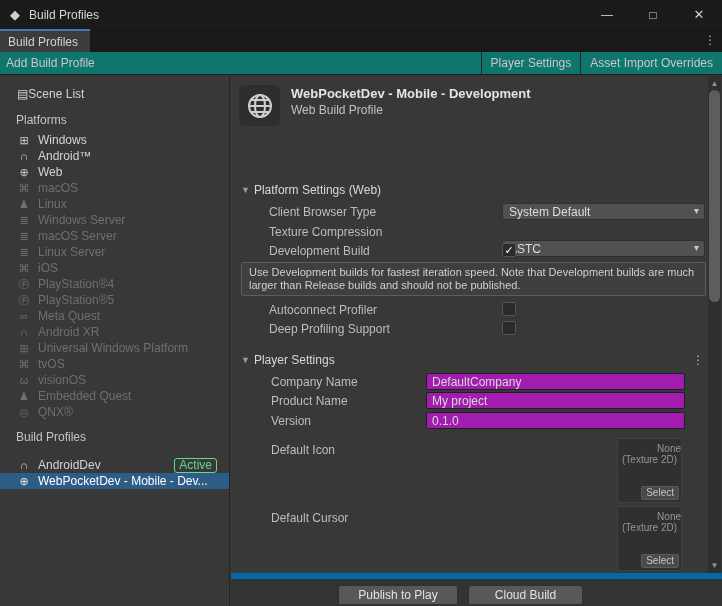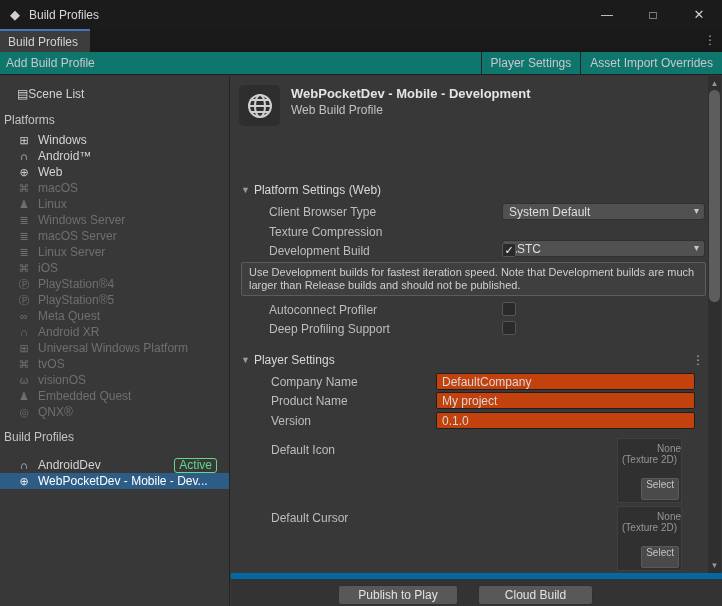--- a/index.html
+++ b/index.html
@@ -22,21 +22,21 @@
   .tab { position:absolute; top:0; left:0; width:90px; height:23px; background:#3c3c3c; border-top:2px solid #4477b8; display:flex; align-items:center; padding-left:8px; color:#d2d2d2; }
   .tab-kebab { position:absolute; right:4px; top:3px; width:16px; height:16px; color:#b8b8b8; display:flex; align-items:center; justify-content:center; font-size:12px; }
   
   .toolbar { position:absolute; top:52px; left:0; right:0; height:23px; background:#0f766e; border-bottom:1px solid #1f1f1f; }
   .tb-left { position:absolute; left:6px; top:0; height:22px; display:flex; align-items:center; color:#c8c8c8; }
   .tb-right { position:absolute; right:0; top:0; height:22px; display:flex; align-items:stretch; }
   .tb-btn { display:flex; align-items:center; padding:0 9px; color:#c8c8c8; border-left:1px solid #242424; }
   
   .sidebar { position:absolute; top:76px; left:0; width:230px; bottom:0; background:#383838; border-right:1px solid #242424; padding-top:9px; }
   .srow { height:18px; display:flex; align-items:center; padding-left:17px; }
-  .sec-hdr { height:15px; display:flex; align-items:center; padding-left:4px; color:#c4c4c4; margin-top:9px; margin-bottom:5px; }
+  .sec-hdr { height:15px; display:flex; align-items:center; padding-left:16px; color:#c4c4c4; margin-top:9px; margin-bottom:5px; }
   .prow { height:16px; display:flex; align-items:center; padding-left:17px; color:#d4d4d4; }
   .prow .picon { width:14px; display:inline-flex; justify-content:center; margin-right:7px; font-size:11px; color:#cccccc; }
   .prow.dim, .prow.dim .picon { color:#6f6f6f; }
   .prow.selected { background:#2d5c87; color:#ffffff; }
   .prow.selected .picon { color:#e8e8e8; }
   .badge { margin-left:auto; margin-right:12px; border:1px solid #61d98b; color:#61d98b; border-radius:3px; padding:0px 4px 1px 4px; font-size:12px; line-height:12px; }
   .gap8 { height:8px; }
   
   .main { position:absolute; top:76px; left:231px; right:0; bottom:0; background:#383838; }
   .hdr-icon { position:absolute; left:8px; top:9px; width:41px; height:41px; background:#2e2e2e; border-radius:5px; display:flex; align-items:center; justify-content:center; }
@@ -44,25 +44,25 @@
   .hdr-sub { position:absolute; left:60px; top:27px; font-size:12px; color:#c2c2c2; }
   .fold-hdr { position:absolute; left:10px; display:flex; align-items:center; color:#d8d8d8; }
   .fold-tri { font-size:9px; color:#9a9a9a; margin-right:4px; }
   .frow-label { position:absolute; left:38px; color:#bdbdbd; }
   .ctl { position:absolute; left:271px; width:203px; height:17px; }
   .dropdown { background:#515151; border:1px solid #303030; border-radius:3px; display:flex; align-items:center; padding:0 6px; color:#dedede; position:relative; }
   .dropdown .dd-arrow { position:absolute; right:5px; top:1px; color:#c8c8c8; font-size:10px; }
   .checkbox { width:14px; height:14px; background:#2a2a2a; border:1px solid #555555; border-radius:2px; display:flex; align-items:center; justify-content:center; color:#ffffff; font-size:11px; }
   .helpbox { position:absolute; left:10px; width:465px; background:#3f3f3f; border:1px solid #5c5c5c; border-radius:2px; padding:3px 7px; font-size:11px; color:#cfcfcf; line-height:13px; }
   .kebab { position:absolute; left:459px; width:16px; text-align:center; color:#b8b8b8; }
-  .textfield { background:#c2410c; border:1px solid #1f1f1f; border-radius:2px; color:#d8d8d8; padding:0 5px; display:flex; align-items:center; width:259px; left:205px; }
+  .textfield { background:#a21caf; border:1px solid #1f1f1f; border-radius:2px; color:#d8d8d8; padding:0 5px; display:flex; align-items:center; width:259px; left:195px; }
   .texbox { position:absolute; left:386px; width:65px; height:65px; background:#303030; border:1px solid #404040; text-align:center; }
   .texbox .none-l1 { margin-top:4px; font-size:10px; color:#969696;text-align:right; }
   .texbox .none-l2 { font-size:10px; color:#969696; }
-  .select-chip { position:absolute; right:2px; bottom:2px; background:#4a4a4a; border:1px solid #5a5a5a; border-radius:2px; font-size:10px; color:#c4c4c4; padding:0 4px 9px 4px; line-height:11px; }
+  .select-chip { position:absolute; right:2px; bottom:2px; background:#4a4a4a; border:1px solid #5a5a5a; border-radius:2px; font-size:10px; color:#c4c4c4; padding:0 4px 1px 4px; line-height:11px; }
   
   .footer { position:absolute; left:0; right:0; bottom:0; height:33px; background:#333333; border-top:6px solid #0369a1; }
   .fbtn { position:absolute; top:6px; height:20px; background:#585858; border:1px solid #303030; border-radius:3px; color:#e2e2e2; display:flex; align-items:center; justify-content:center; font-size:12px; }
   
   .vscroll { position:absolute; right:1px; top:0; width:13px; height:497px; background:#2f2f2f; }
   .vthumb { position:absolute; left:1px; right:1px; top:14px; height:212px; background:#5d5d5d; border-radius:6px; }
   .varrow { position:absolute; left:0; width:13px; height:13px; color:#969696; font-size:8px; display:flex; align-items:center; justify-content:center; }
   .globe-svg { width:26px; height:26px; }
 </style>
 </head>
@@ -254,21 +254,21 @@
 
   <div class="frow-label" style="top:435px; left:40px;">Default Cursor</div>
   <div class="texbox" style="top:430px;">
     <div class="none-l1">None</div>
     <div class="none-l2">(Texture 2D)</div>
     <div class="select-chip">Select</div>
   </div>
 
   <div class="footer">
     <div class="fbtn" style="left:107px; width:120px;">Publish to Play</div>
-    <div class="fbtn" style="left:247px; width:115px;">Cloud Build</div>
+    <div class="fbtn" style="left:237px; width:115px;">Cloud Build</div>
   </div>
 
   <div class="vscroll">
     <div class="varrow" style="top:1px;">▲</div>
     <div class="vthumb"></div>
     <div class="varrow" style="bottom:1px;">▼</div>
   </div>
 </div>
 
 </body></html>

